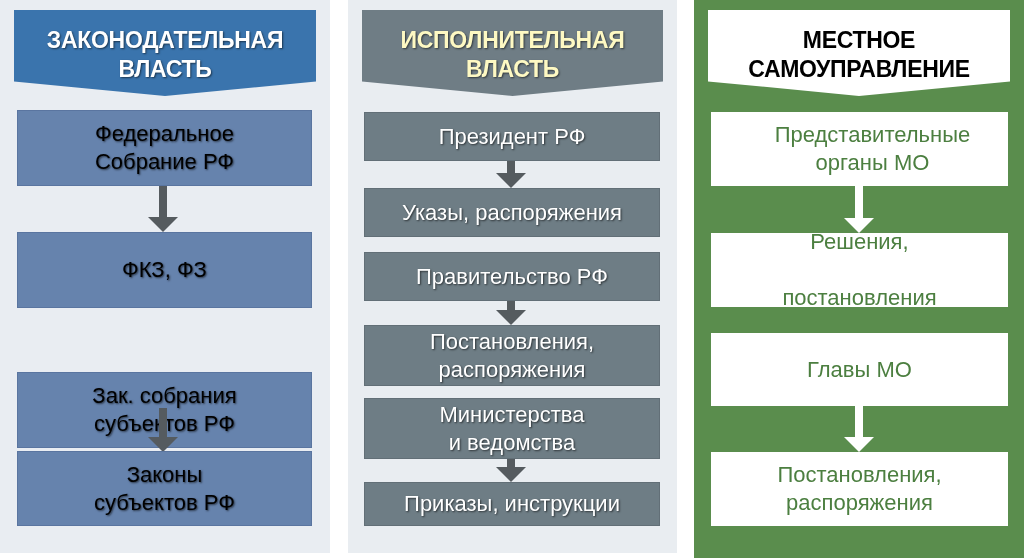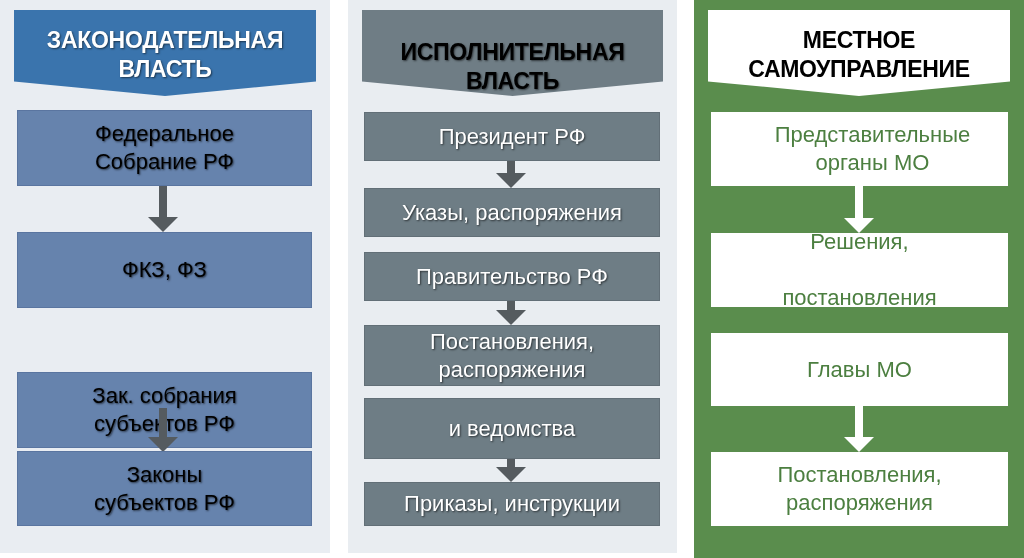--- a/index.html
+++ b/index.html
@@ -45,23 +45,22 @@
     .header span { display: block; }
     .header-left {
       left: 14px; width: 302px;
       background: #3a74ad;
       color: #ffffff;
       text-shadow: 1px 1px 2px rgba(0,0,0,0.55);
     }
     .header-mid {
       left: 362px; width: 301px;
       background: #6f7d85;
-      color: #000000;
+      color: #fef9c3;
       text-shadow: 1px 1px 2px rgba(0,0,0,0.55);
-      align-items: flex-end;
     }
     .header-right {
       left: 708px; width: 302px;
       background: #ffffff;
       color: #000000;
     }
 
     .box {
       position: absolute;
       display: flex;
@@ -175,20 +174,21 @@
   </div>
   <div class="arrow arrow-dark" style="left:496px;top:301px;height:24px;">
     <div class="shaft" style="height:10px;"></div>
     <div class="head" style="top:9px;"></div>
   </div>
   <div class="box box-mid" style="top:325px;height:61px;">
     <span>Постановления,</span>
     <span>распоряжения</span>
   </div>
   <div class="box box-mid" style="top:398px;height:61px;">
+    <span>Министерства</span>
     <span>и ведомства</span>
   </div>
   <div class="arrow arrow-dark" style="left:496px;top:459px;height:23px;">
     <div class="shaft" style="height:9px;"></div>
     <div class="head" style="top:8px;"></div>
   </div>
   <div class="box box-mid" style="top:482px;height:44px;">
     <span>Приказы, инструкции</span>
   </div>
 

